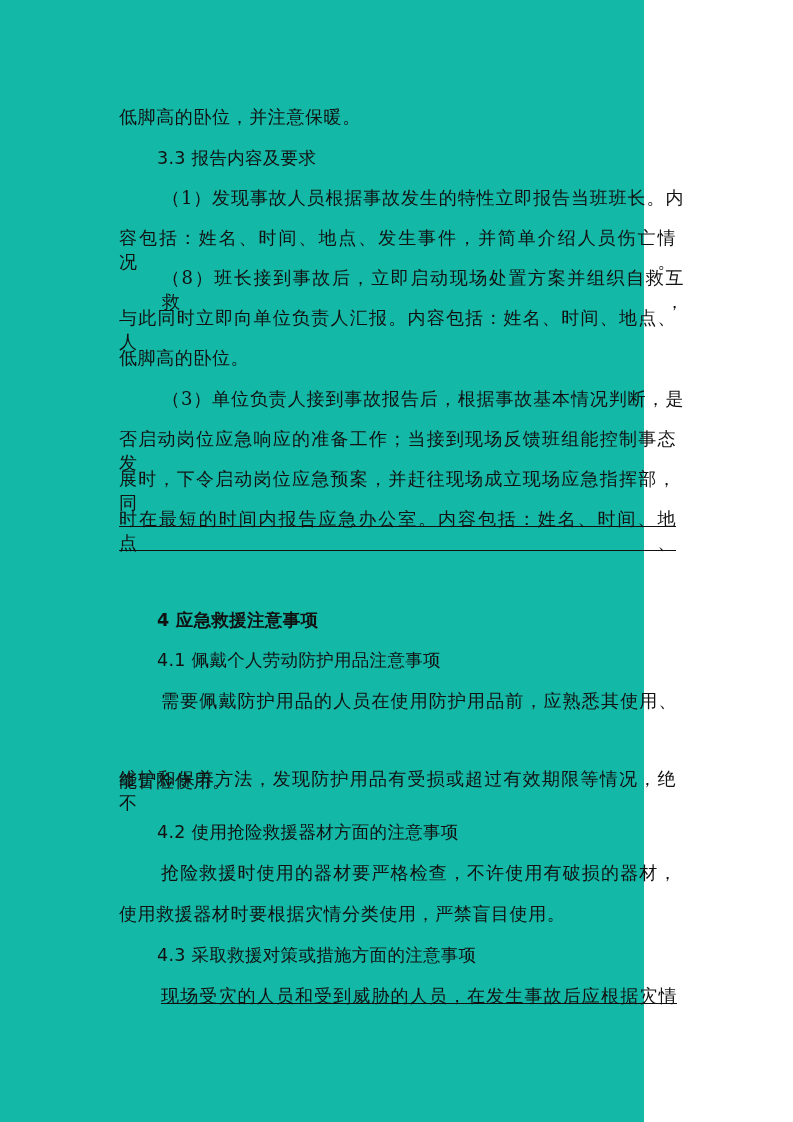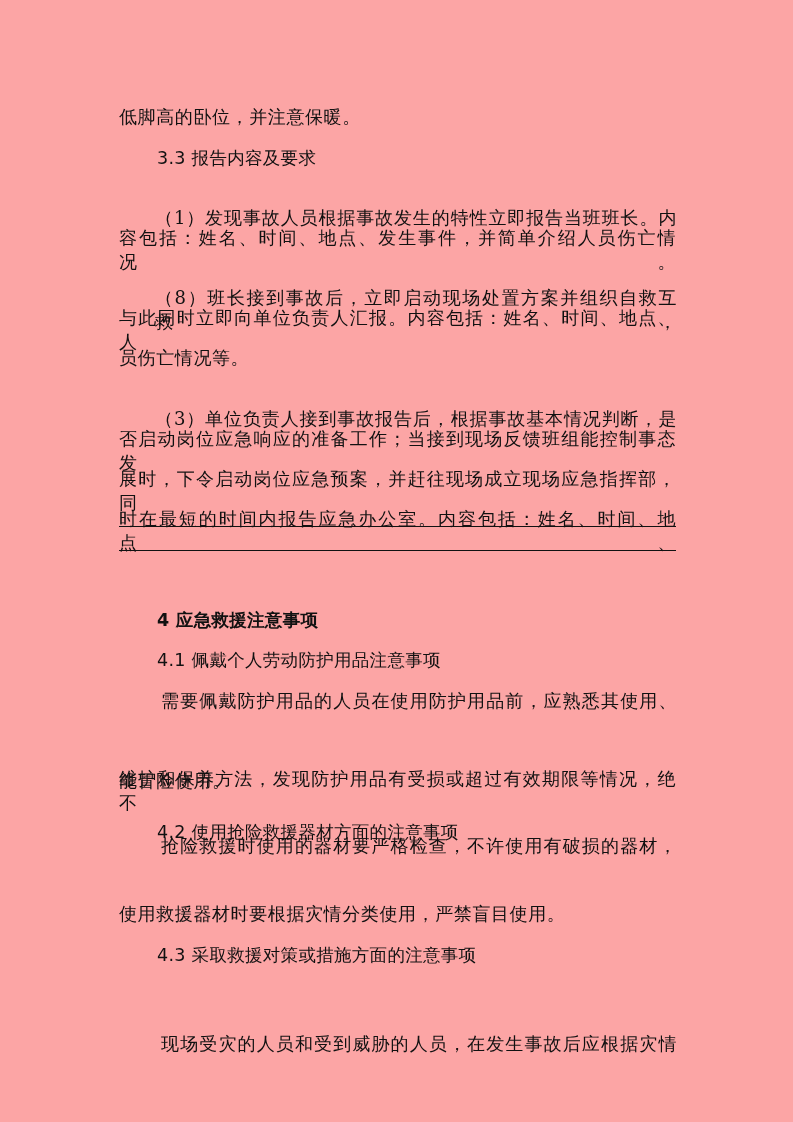--- a/index.html
+++ b/index.html
@@ -12,40 +12,40 @@
       height: 1122px;
       position: relative;
       overflow: hidden;
       font-family: "DejaVu Serif", "Liberation Serif", serif;
       color: #111111;
     }
     .page {
       position: absolute;
       left: 0;
       top: 0;
-      width: 793px;
+      width: 644px;
       height: 1122px;
-      background: #fca5a5;
+      background: #14b8a6;
     }
     .line {
       position: absolute;
       left: 119px;
       width: 560px;
       font-size: 18px;
       line-height: 24px;
       white-space: nowrap;
       letter-spacing: 0.6px;
     }
     .justify {
       text-align: justify;
       text-align-last: justify;
       white-space: normal;
       width: 557px;
     }
-    .indent1 { left: 155px; width: 522px; margin-top: 20px; }
+    .indent1 { left: 162px; width: 522px; }
     .indent2 { left: 161px; width: 516px; }
     .indent-head { left: 157px; }
     .heading {
       font-family: "DejaVu Sans", "Liberation Sans", sans-serif;
       font-size: 17.5px;
       letter-spacing: 0.3px;
     }
     .heading-bold {
       font-family: "DejaVu Sans", "Liberation Sans", sans-serif;
       font-weight: bold;
@@ -56,28 +56,28 @@
 </head>
 <body>
 
 <div class="page">
   <div class="line" style="top:105px;">低脚高的卧位，并注意保暖。</div>
   <div class="line heading indent-head" style="top:146px;">3.3 报告内容及要求</div>
   <div class="line justify indent1" style="top:186px;">（1）发现事故人员根据事故发生的特性立即报告当班班长。内</div>
   <div class="line justify" style="top:226px;">容包括：姓名、时间、地点、发生事件，并简单介绍人员伤亡情况。</div>
   <div class="line justify indent1" style="top:266px;">（8）班长接到事故后，立即启动现场处置方案并组织自救互救，</div>
   <div class="line justify" style="top:306px;">与此同时立即向单位负责人汇报。内容包括：姓名、时间、地点、人</div>
-  <div class="line" style="top:346px;">员伤亡情况等。</div>
+  <div class="line" style="top:346px;">低脚高的卧位。</div>
   <div class="line justify indent1" style="top:387px;">（3）单位负责人接到事故报告后，根据事故基本情况判断，是</div>
   <div class="line justify" style="top:427px;">否启动岗位应急响应的准备工作；当接到现场反馈班组能控制事态发</div>
   <div class="line justify" style="top:467px;">展时，下令启动岗位应急预案，并赶往现场成立现场应急指挥部，同</div>
   <div class="line justify" style="top:507px;text-decoration:underline;">时在最短的时间内报告应急办公室。内容包括：姓名、时间、地点、</div>
   <div class="line heading-bold indent-head" style="top:608px;">4 应急救援注意事项</div>
   <div class="line heading indent-head" style="top:648px;">4.1 佩戴个人劳动防护用品注意事项</div>
   <div class="line justify indent2" style="top:689px;">需要佩戴防护用品的人员在使用防护用品前，应熟悉其使用、</div>
   <div class="line justify" style="top:767px;">维护和保养方法，发现防护用品有受损或超过有效期限等情况，绝不</div>
   <div class="line" style="top:769px;">能冒险使用。</div>
   <div class="line heading indent-head" style="top:820px;">4.2 使用抢险救援器材方面的注意事项</div>
-  <div class="line justify indent2" style="top:834px;">抢险救援时使用的器材要严格检查，不许使用有破损的器材，</div>
+  <div class="line justify indent2" style="top:861px;">抢险救援时使用的器材要严格检查，不许使用有破损的器材，</div>
   <div class="line" style="top:902px;">使用救援器材时要根据灾情分类使用，严禁盲目使用。</div>
   <div class="line heading indent-head" style="top:943px;">4.3 采取救援对策或措施方面的注意事项</div>
-  <div class="line justify indent2" style="top:1032px;">现场受灾的人员和受到威胁的人员，在发生事故后应根据灾情</div>
+  <div class="line justify indent2" style="top:984px;text-decoration:underline;">现场受灾的人员和受到威胁的人员，在发生事故后应根据灾情</div>
 </div>
 
 </body></html>

